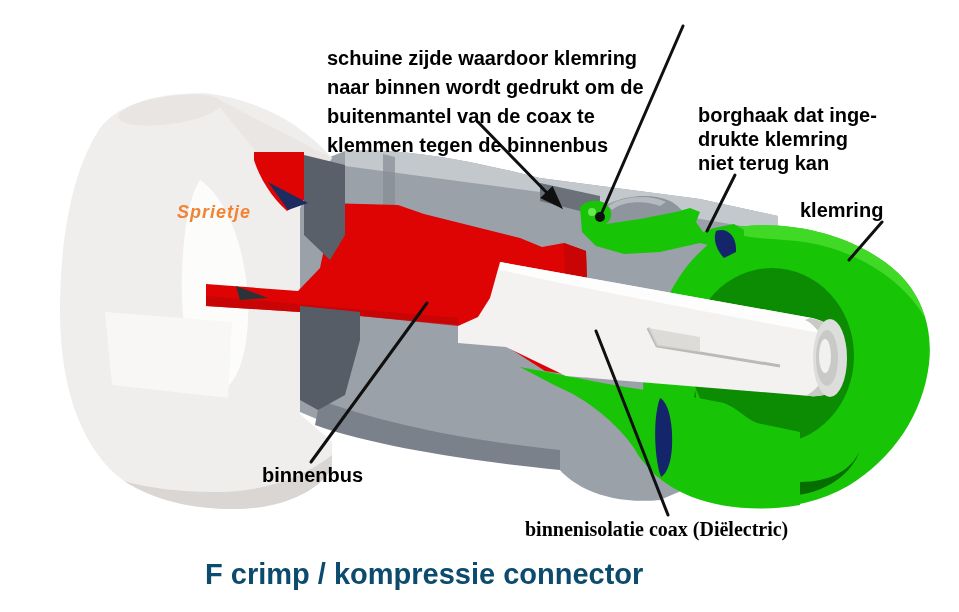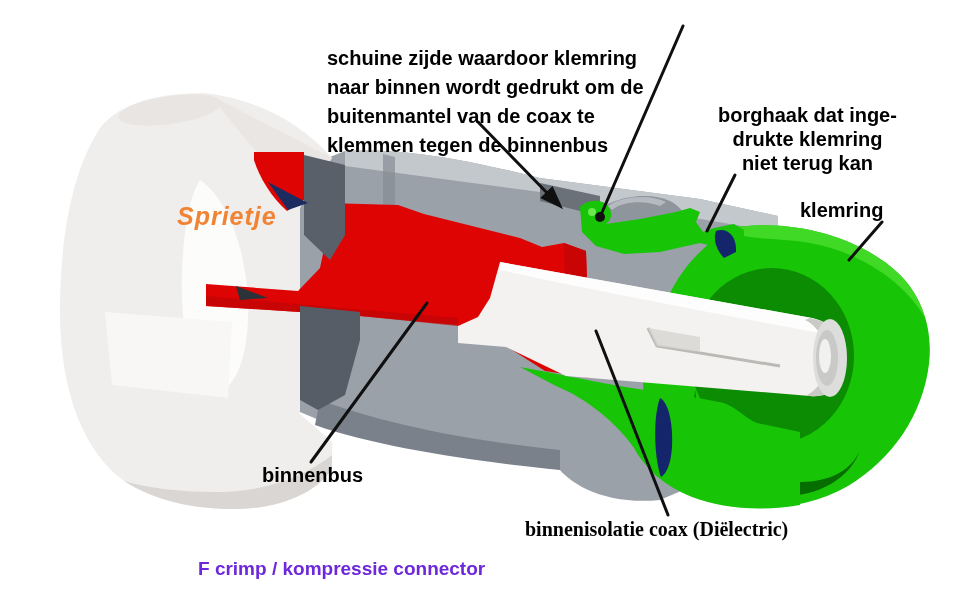--- a/index.html
+++ b/index.html
@@ -3,27 +3,27 @@
 <meta charset="utf-8">
 <style>
   html,body{margin:0;padding:0;background:#fff;}
   .stage{position:relative;width:959px;height:612px;background:#ffffff;overflow:hidden;
          font-family:"Liberation Sans",sans-serif;}
   .stage svg{position:absolute;left:0;top:0;}
   .label{position:absolute;font-weight:bold;color:#000;white-space:pre-line;
          font-size:20px;line-height:27px;}
   .label-schuine{left:327px;top:8px;line-height:29px;margin-top:36px;}
   .label-borghaak-uit{left:690px;top:13px;line-height:27px;}
-  .label-borghaak-terug{left:718px;top:103px;line-height:24px;text-align:center;}
+  .label-borghaak-terug{left:698px;top:103px;line-height:24px;}
   .label-klemring{left:800px;top:197px;}
   .label-binnenbus{left:262px;top:462px;}
   .label-binnenisolatie{left:525px;top:516px;font-family:Liberation Serif, serif;}
-  .watermark{position:absolute;left:177px;top:202px;font-size:25px;font-weight:bold;
+  .watermark{position:absolute;left:177px;top:202px;font-size:18px;font-weight:bold;
              font-style:italic;color:#f08434;letter-spacing:1px;}
-  .title{position:absolute;left:198px;top:558px;font-size:19px;font-weight:bold;color:#6d28d9;}
+  .title{position:absolute;left:205px;top:558px;font-size:29px;font-weight:bold;color:#0c4a6e;}
 </style>
 </head>
 <body>
 
 <div class="stage">
 
   <svg width="959" height="612" viewBox="0 0 959 612">
 
     <g fill="#9ba1a9">
       <path d="M285,175 L345,151 C400,148 460,158 540,178 L700,199 L778,216 L778,420 L730,470

